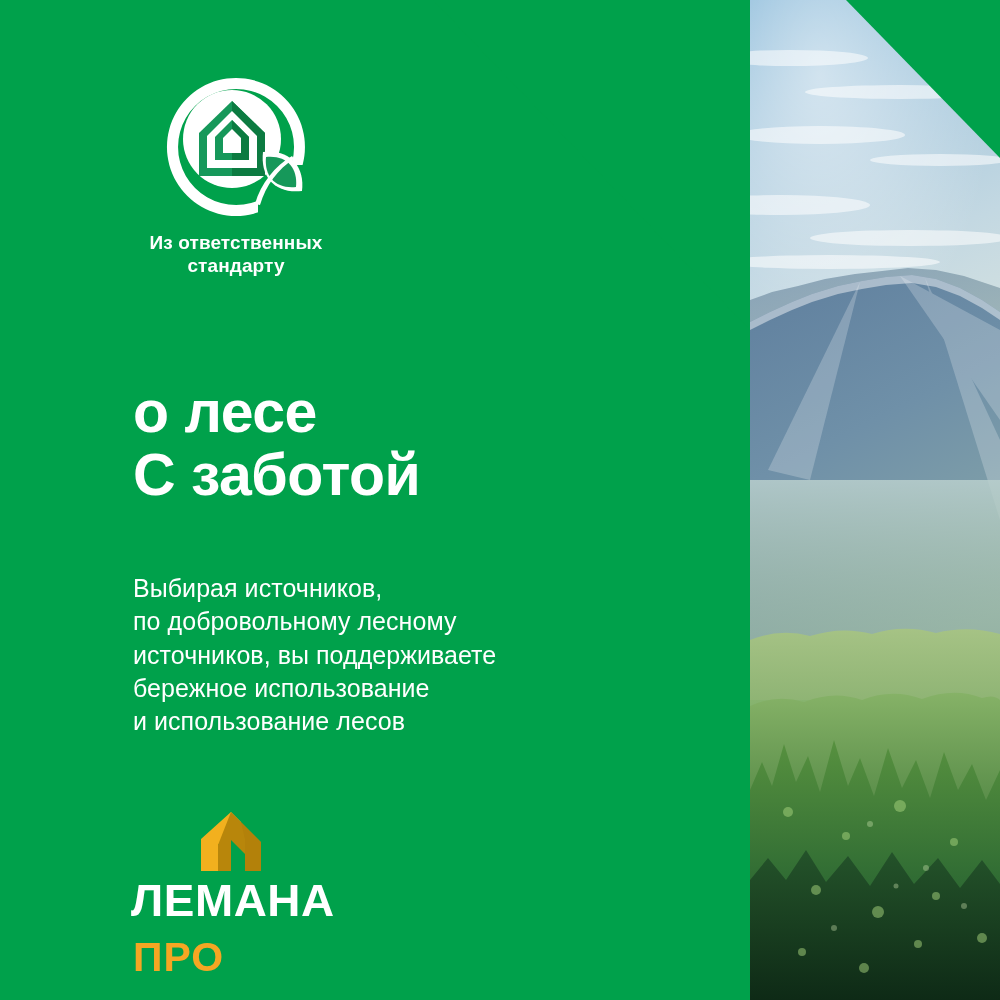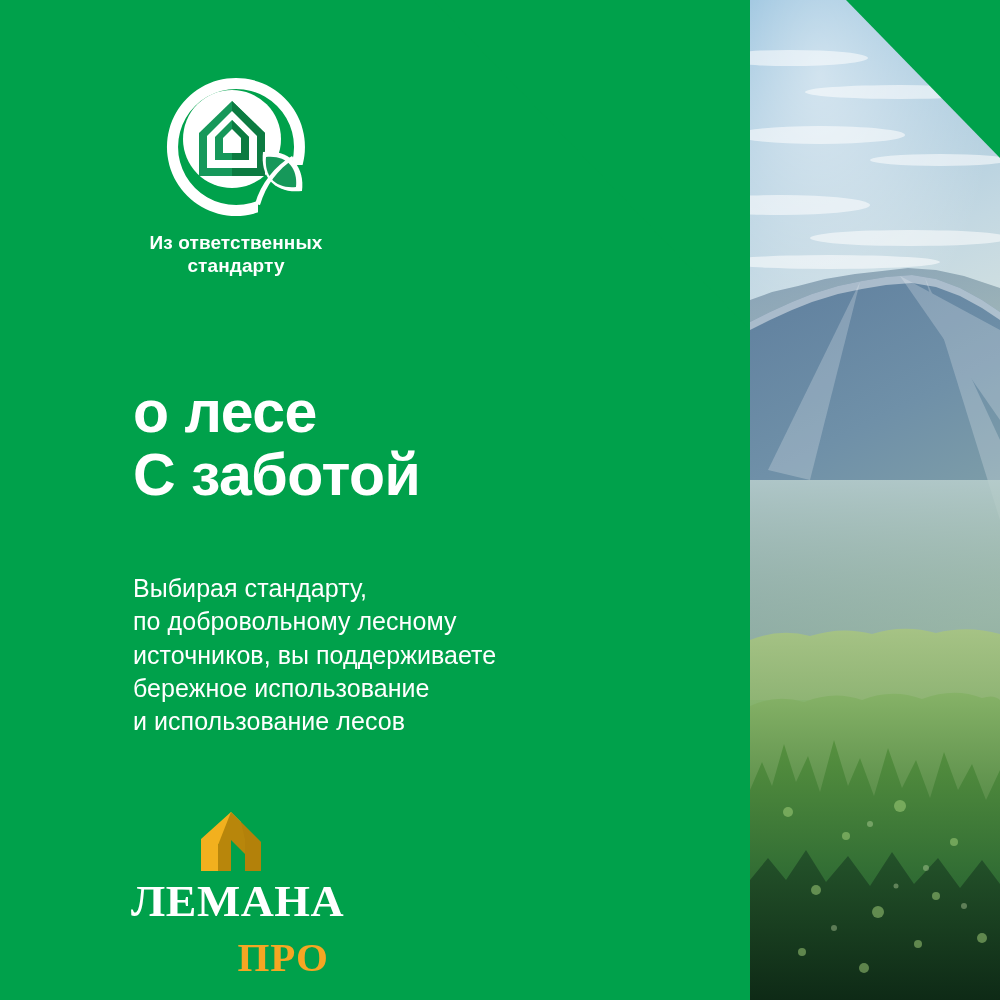--- a/index.html
+++ b/index.html
@@ -113,22 +113,21 @@
   .body-copy .line {
     display: block;
   }
 
   
   .brand {
     position: absolute;
     left: 133px;
     top: 793px;
     width: 196px;
-    text-align: right;
-    font-family: Liberation Serif, serif;
+    text-align: left;
   }
 
   .brand-roof {
     display: block;
     width: 66px;
     height: 66px;
     margin: 0 auto 4px auto;
   }
 
   .brand-name {
@@ -301,21 +300,21 @@
         <span class="line">стандарту</span>
       </div>
     </div>
 
     <h1 class="headline">
       <span class="line">о лесе</span>
       <span class="line">С заботой</span>
     </h1>
 
     <p class="body-copy">
-      <span class="line">Выбирая стандарту,</span>
+      <span class="line">Выбирая источников,</span>
       <span class="line">по добровольному лесному</span>
       <span class="line">источников, вы поддерживаете</span>
       <span class="line">бережное использование</span>
       <span class="line">и использование лесов</span>
     </p>
 
     <div class="brand">
       <svg class="brand-roof" viewBox="0 0 66 66" aria-hidden="true">
 
         <path d="M33,3 L43,13 L20,36 L20,62 L3,62 L3,30 Z" fill="#f2b01e"></path>

